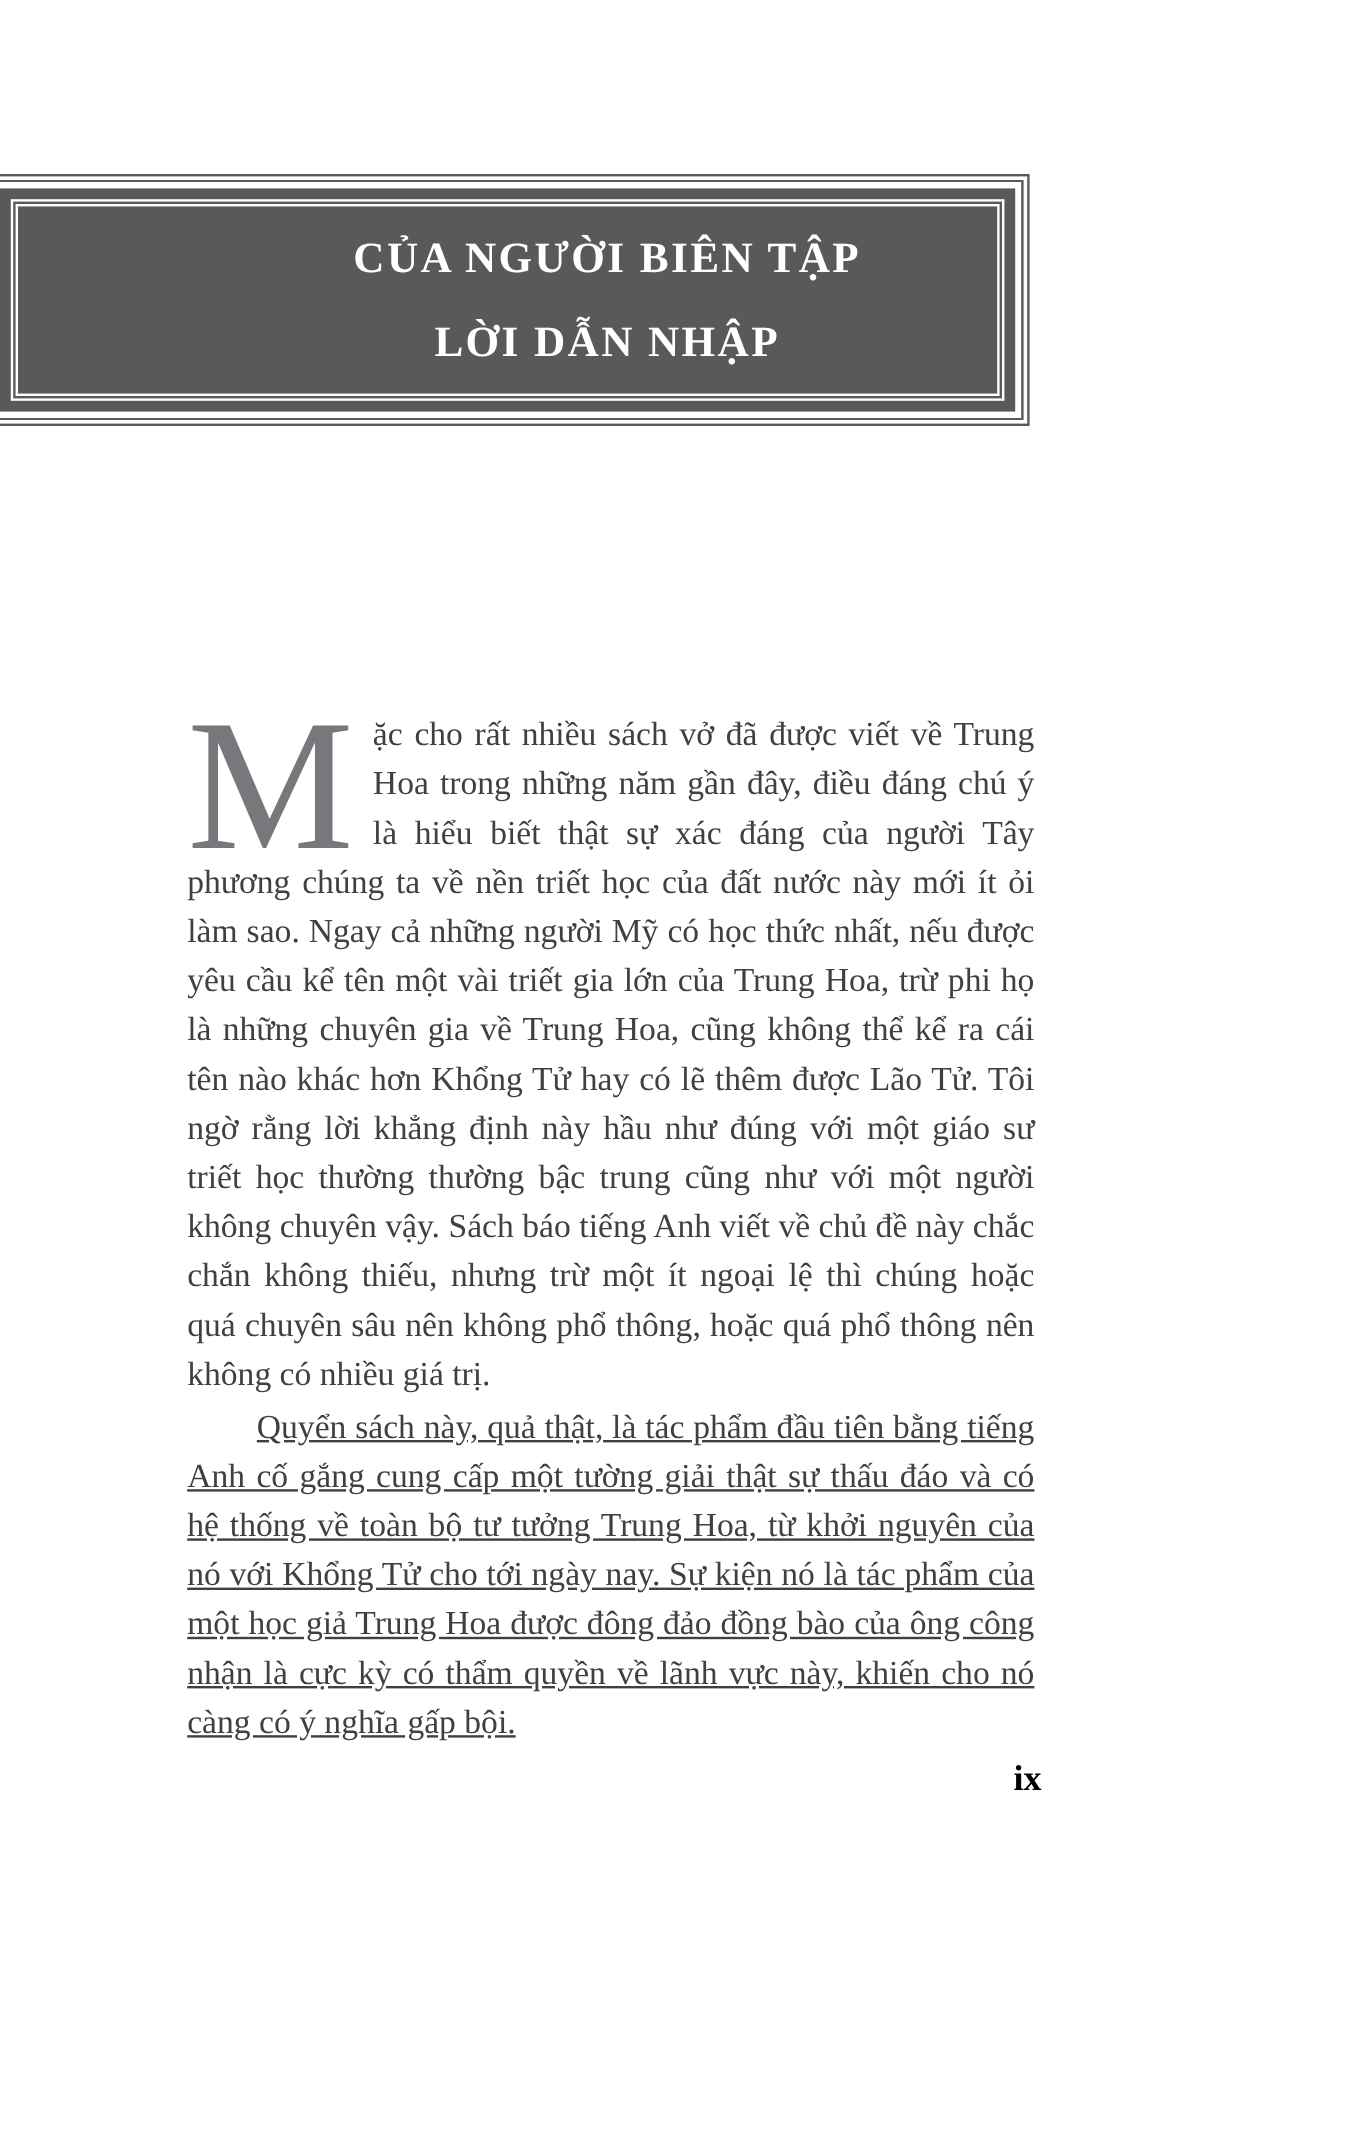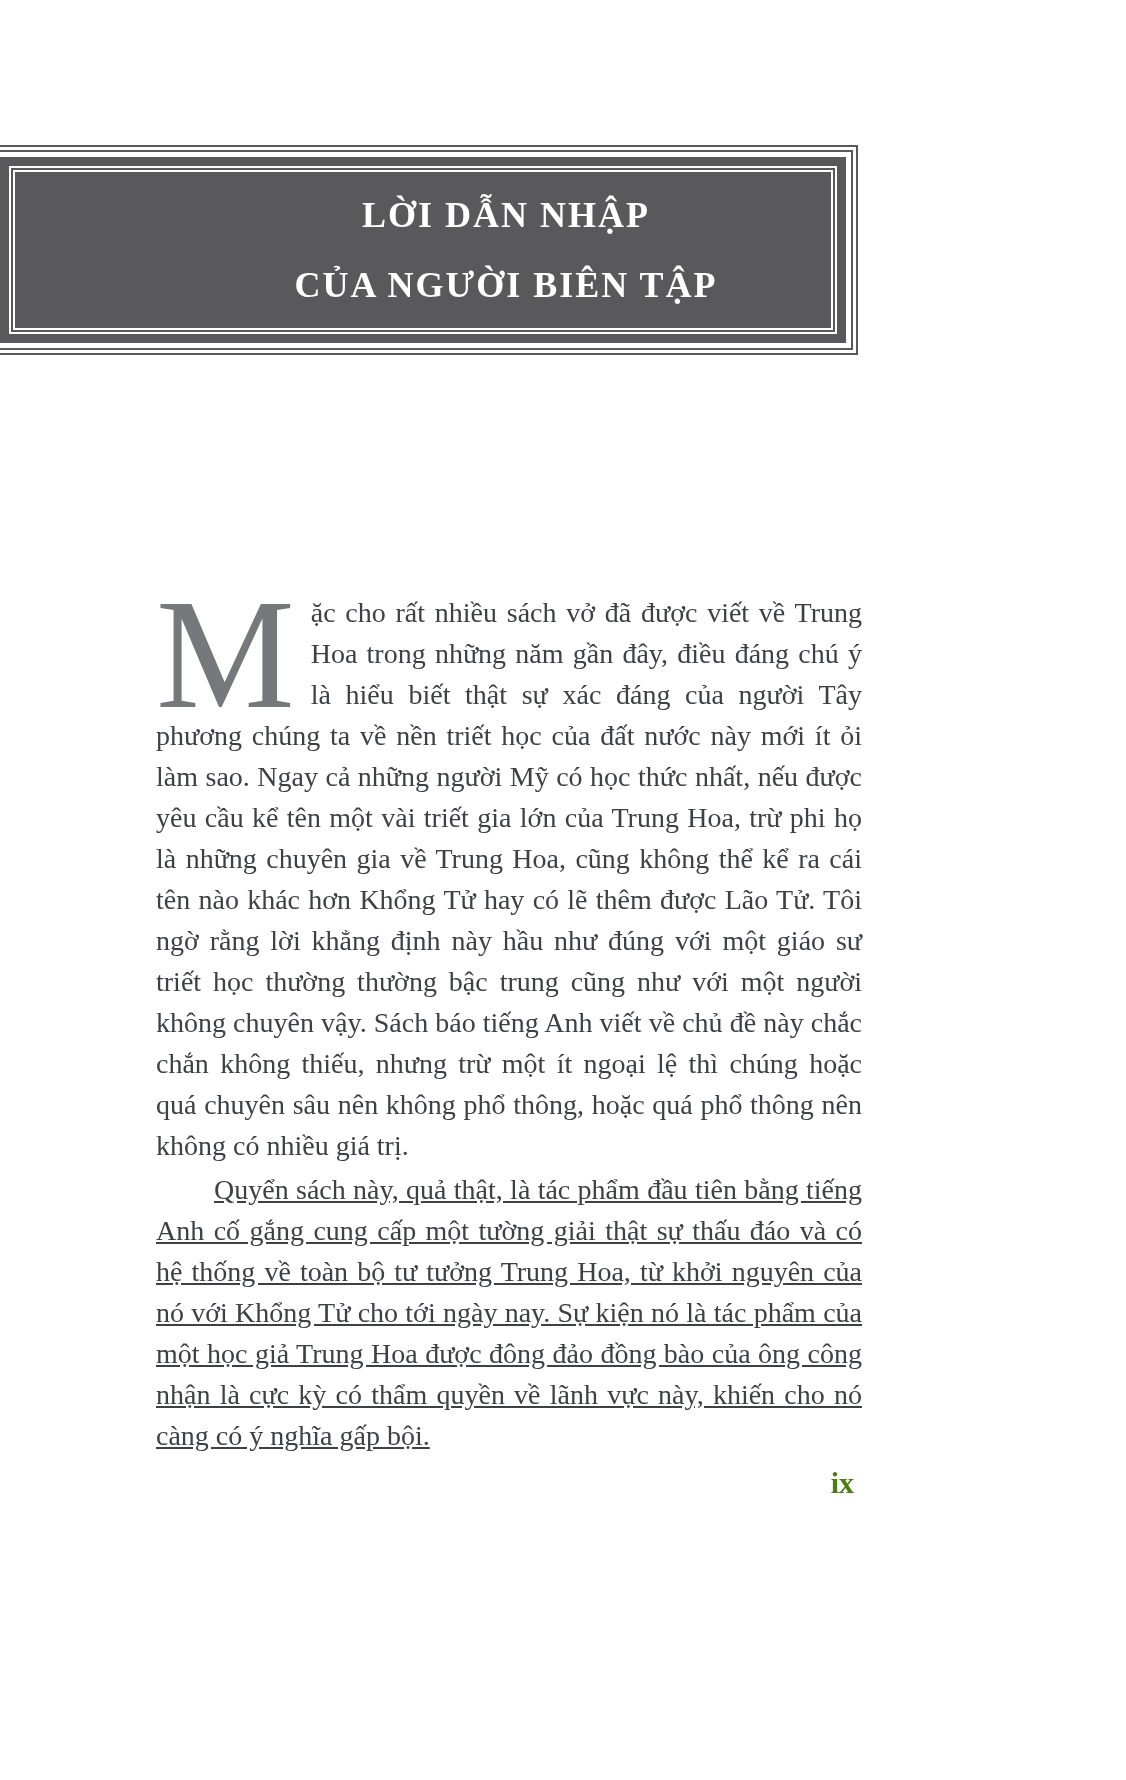--- a/index.html
+++ b/index.html
@@ -80,37 +80,37 @@
     font-size: 156px;
     line-height: 110px;
     padding: 8px 16px 4px 0;
     color: #77787b;
     font-weight: normal;
   }
 
   
   .page-number {
     position: absolute;
-    right: 272px;
+    right: 258px;
     top: 1466px;
     font-size: 30px;
     font-weight: bold;
-    color: #4d7c0f;
+    color: #000000;
   }
 </style>
 </head>
 <body>
 
 <div class="page">
 
   <div class="title-frame">
     <div class="title-box">
       <div class="title-inner">
+        <div class="title-line">CỦA NGƯỜI BIÊN TẬP</div>
         <div class="title-line">LỜI DẪN NHẬP</div>
-        <div class="title-line">CỦA NGƯỜI BIÊN TẬP</div>
       </div>
     </div>
   </div>
 
   <div class="body-text">
     <p class="paragraph">
       <span class="dropcap">M</span><span>ặc cho rất nhiều sách vở đã được viết về Trung Hoa trong những năm gần đây, điều đáng chú ý là hiểu biết thật sự xác đáng của người Tây phương chúng ta về nền triết học của đất nước này mới ít ỏi làm sao. Ngay cả những người Mỹ có học thức nhất, nếu được yêu cầu kể tên một vài triết gia lớn của Trung Hoa, trừ phi họ là những chuyên gia về Trung Hoa, cũng không thể kể ra cái tên nào khác hơn Khổng Tử hay có lẽ thêm được Lão Tử. Tôi ngờ rằng lời khẳng định này hầu như đúng với một giáo sư triết học thường thường bậc trung cũng như với một người không chuyên vậy.  Sách báo tiếng Anh viết về chủ đề này chắc chắn không thiếu, nhưng trừ một ít ngoại lệ thì chúng hoặc quá chuyên sâu nên không phổ thông, hoặc quá phổ thông nên không có nhiều giá trị.</span>
     </p>
     <p class="paragraph">
       <span>Quyển sách này, quả thật, là tác phẩm đầu tiên bằng tiếng Anh cố gắng cung cấp một tường giải thật sự thấu đáo và có hệ thống về toàn bộ tư tưởng Trung Hoa, từ khởi nguyên của nó với Khổng Tử cho tới ngày nay. Sự kiện nó là tác phẩm của một học giả Trung Hoa được đông đảo đồng bào của ông công nhận là cực kỳ có thẩm quyền về lãnh vực này, khiến cho nó càng có ý nghĩa gấp bội.</span>

